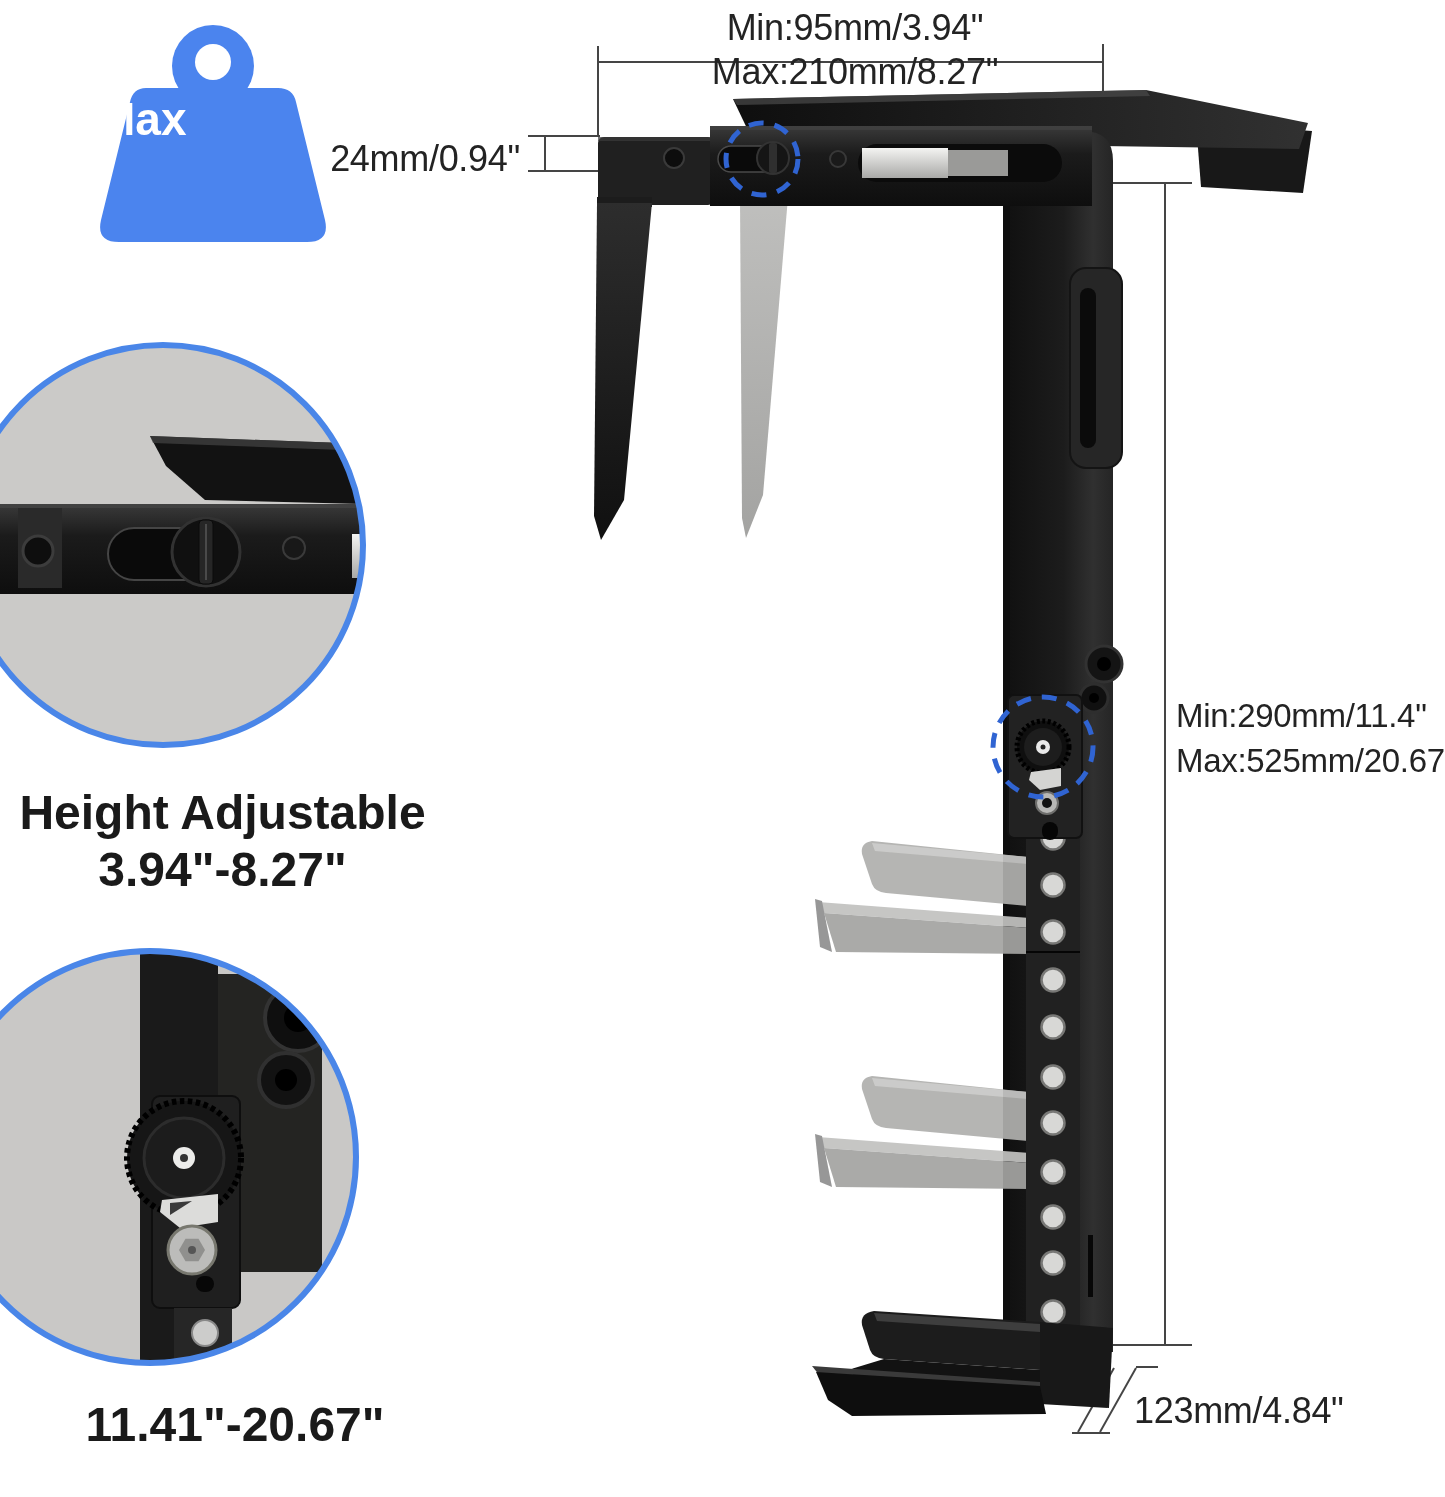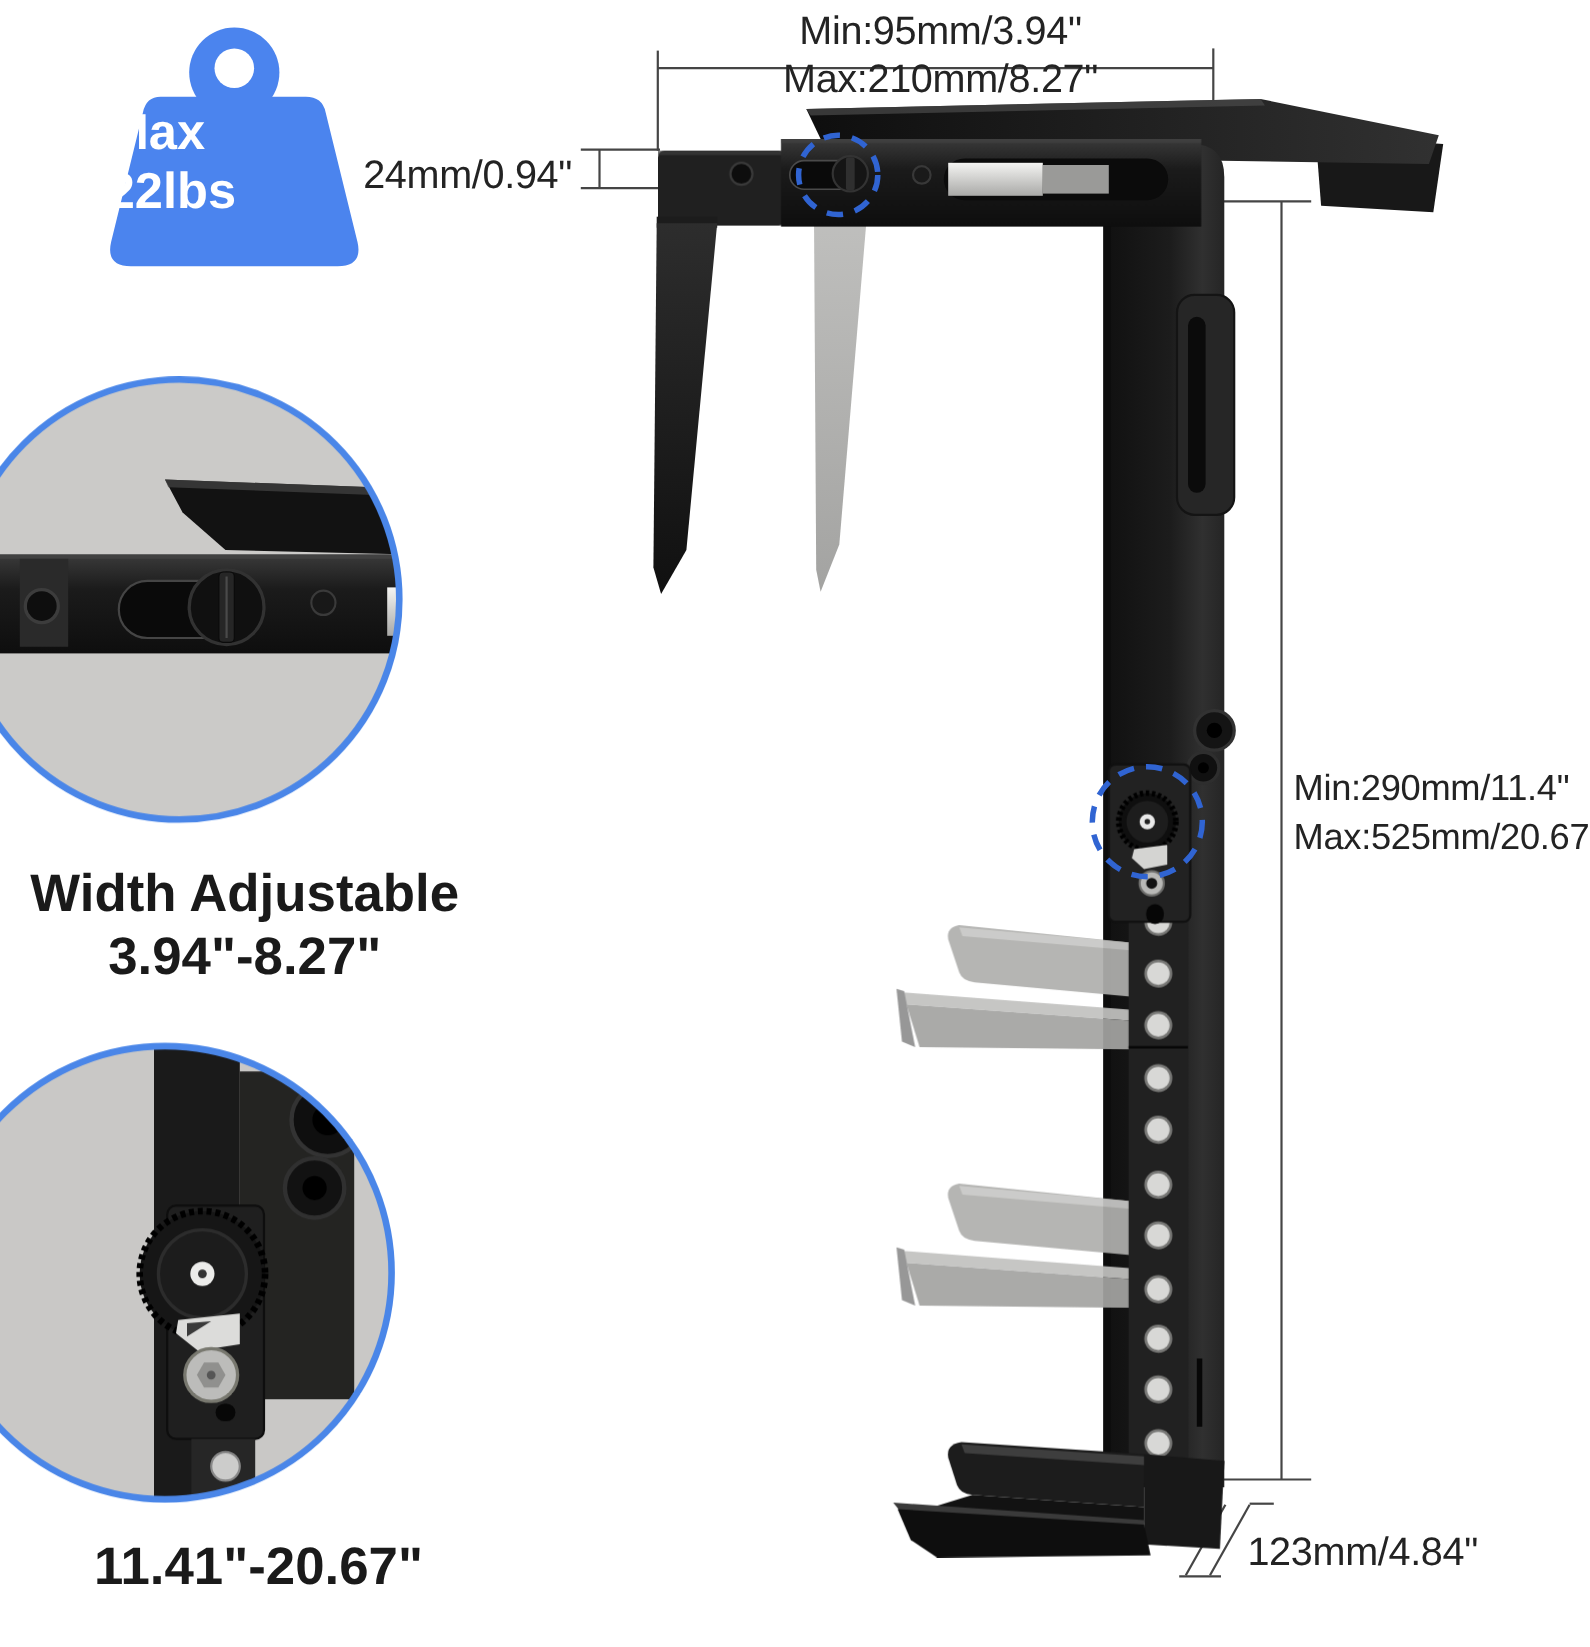--- a/index.html
+++ b/index.html
@@ -228,21 +228,20 @@
       <rect x="174" y="1308" width="58" height="60" fill="#262626"></rect>
       <rect x="196" y="1276" width="18" height="16" rx="8" fill="#070707"></rect>
       <circle cx="205" cy="1333" r="13" fill="#cccccb" stroke="#888888" stroke-width="2"></circle>
     </g>
     <circle cx="150" cy="1157" r="206" fill="none" stroke="#4a86e8" stroke-width="6"></circle>
   </g>
 </svg>
 
 <div class="txt badge-text" style="left:97px;top:92px;width:232px;">
   <div>Max</div>
-  <div>22lbs</div>
 </div>
 
 <div class="txt dim center" style="left:565px;top:6px;width:580px;">
   <div>Min:95mm/3.94"</div>
   <div>Max:210mm/8.27"</div>
 </div>
 
 <div class="txt dim right" style="left:320px;top:137px;width:200px;">
   <div>24mm/0.94"</div>
 </div>
@@ -250,21 +249,21 @@
 <div class="txt dim-sm" style="left:1176px;top:693px;width:270px;">
   <div>Min:290mm/11.4"</div>
   <div>Max:525mm/20.67"</div>
 </div>
 
 <div class="txt dim" style="left:1134px;top:1389px;width:300px;">
   <div>123mm/4.84"</div>
 </div>
 
 <div class="txt caption" style="left:0px;top:784px;width:445px;">
-  <div>Width Adjustable</div>
+  <div>Height Adjustable</div>
   <div>3.94"-8.27"</div>
 </div>
 
 <div class="txt caption" style="left:0px;top:1396px;width:470px;">
   <div>11.41"-20.67"</div>
 </div>
 
 </div>
 
 </body></html>

